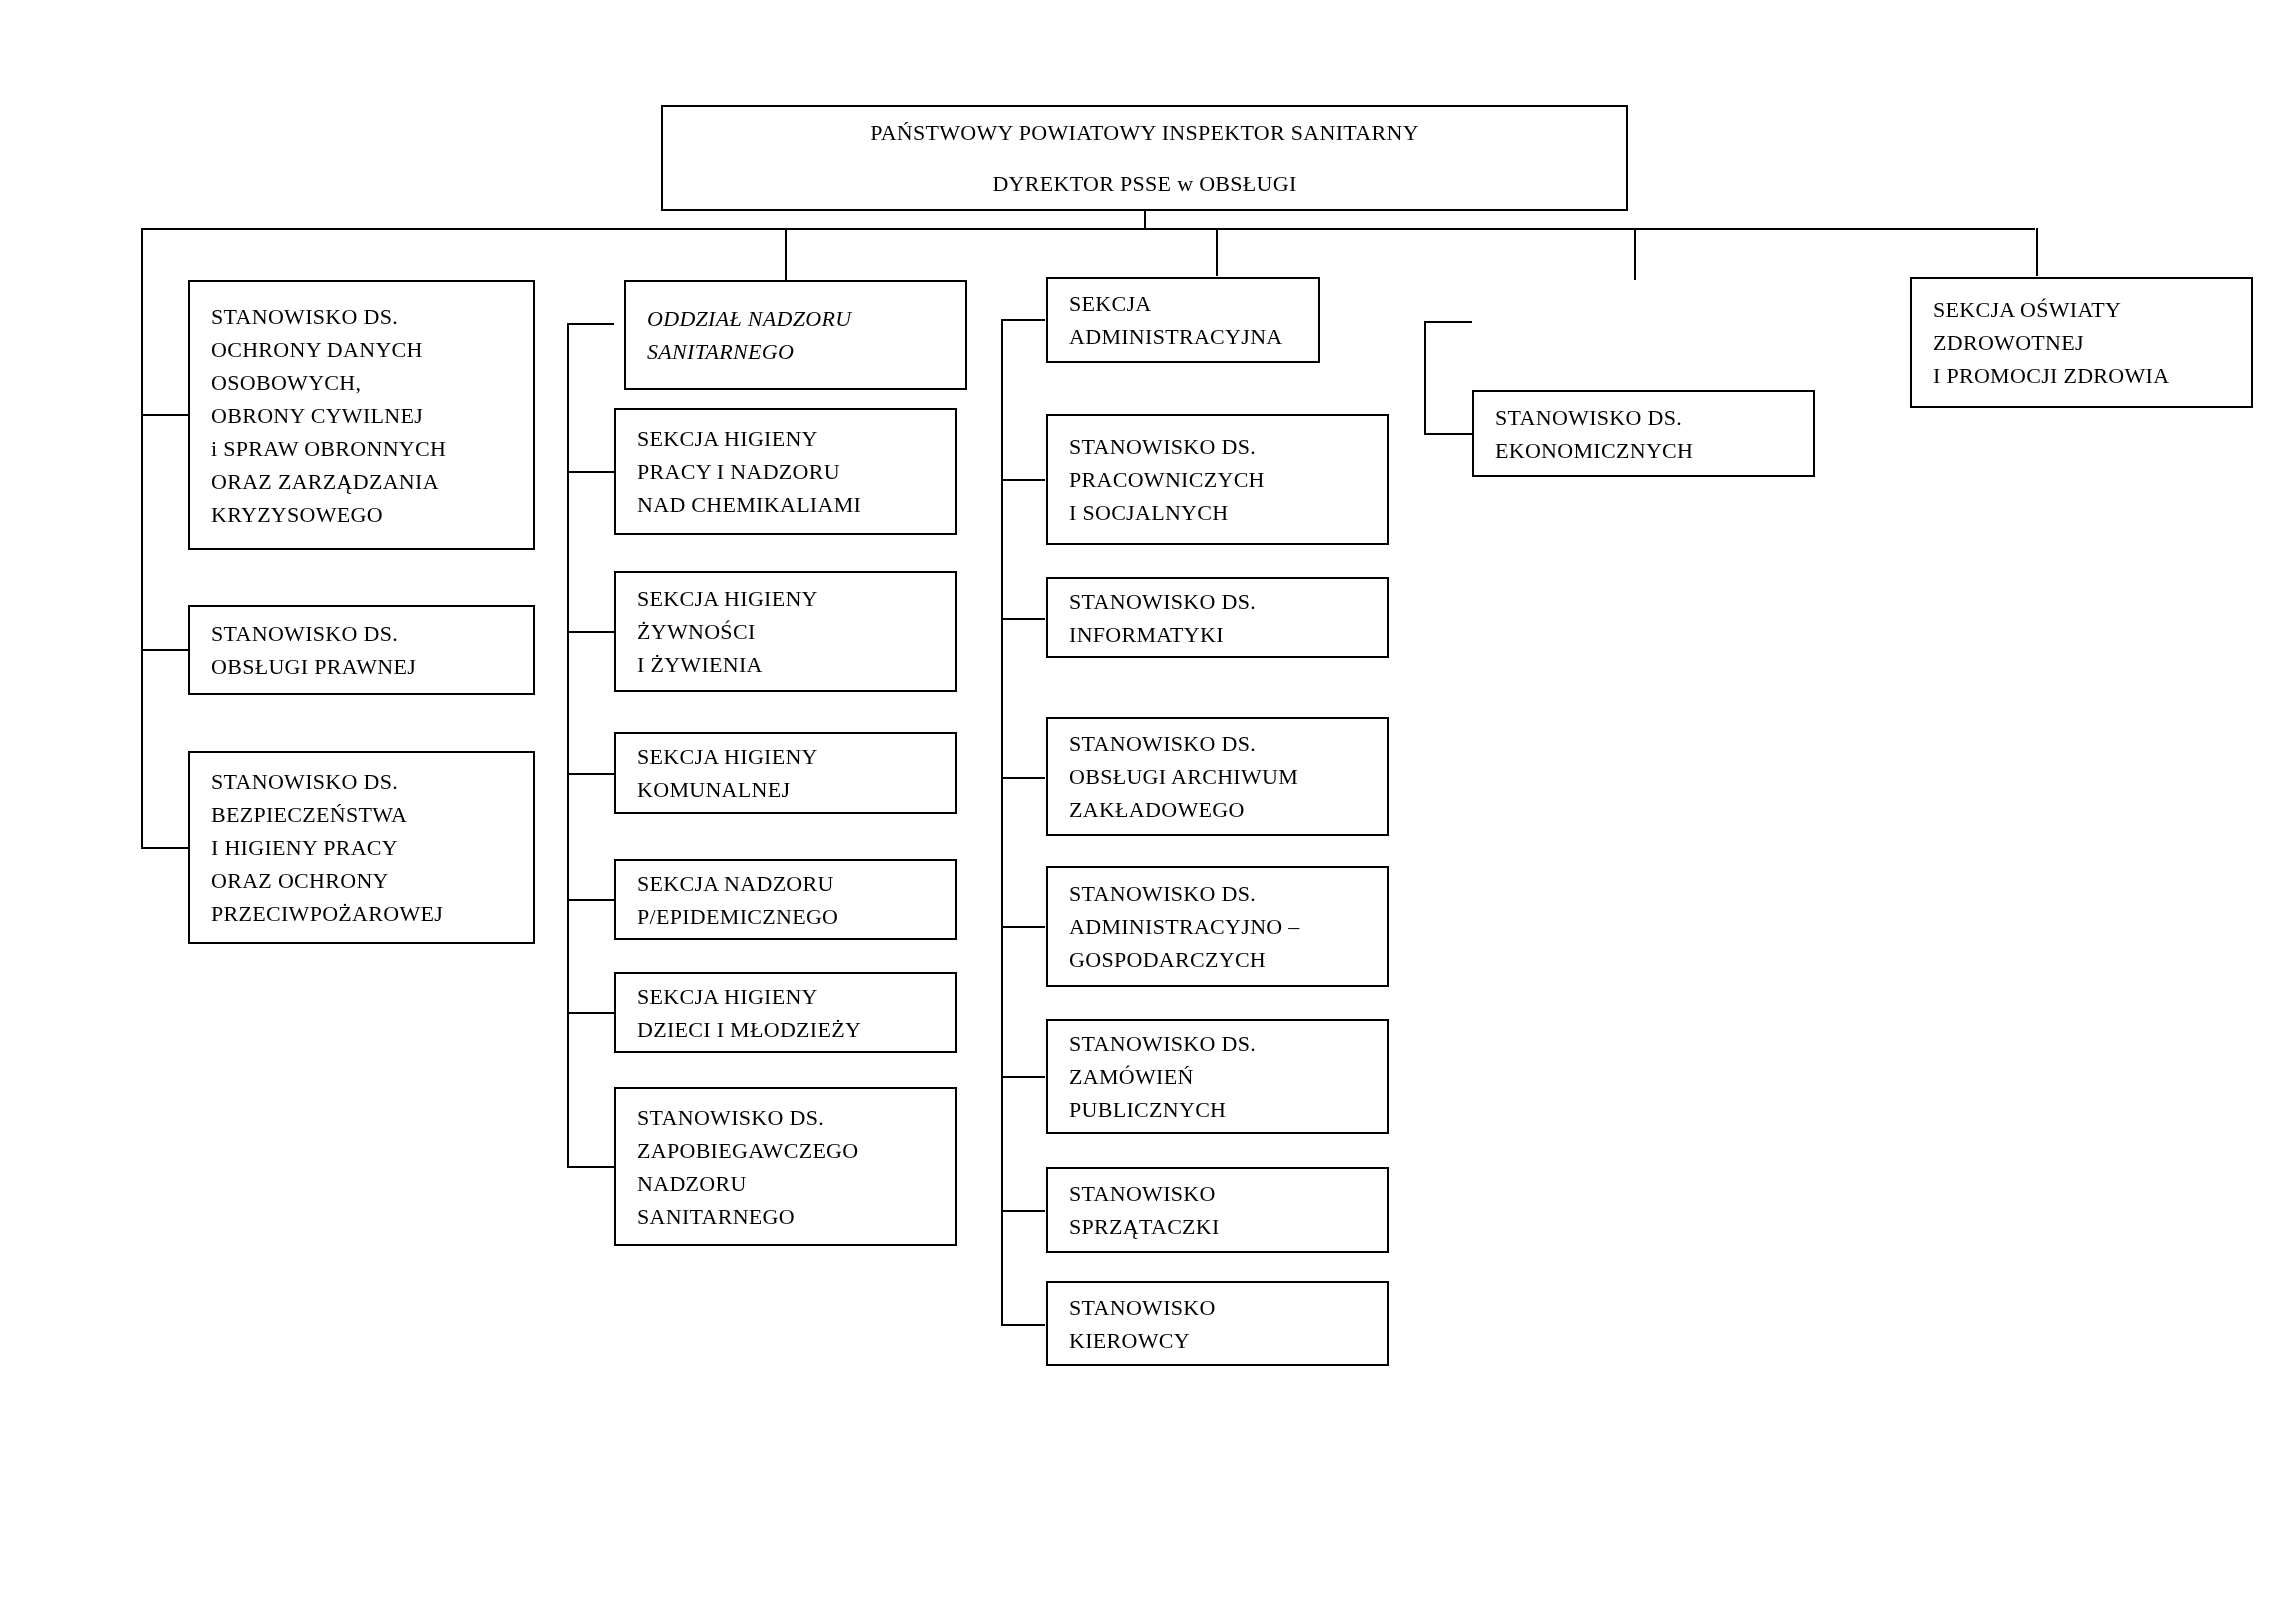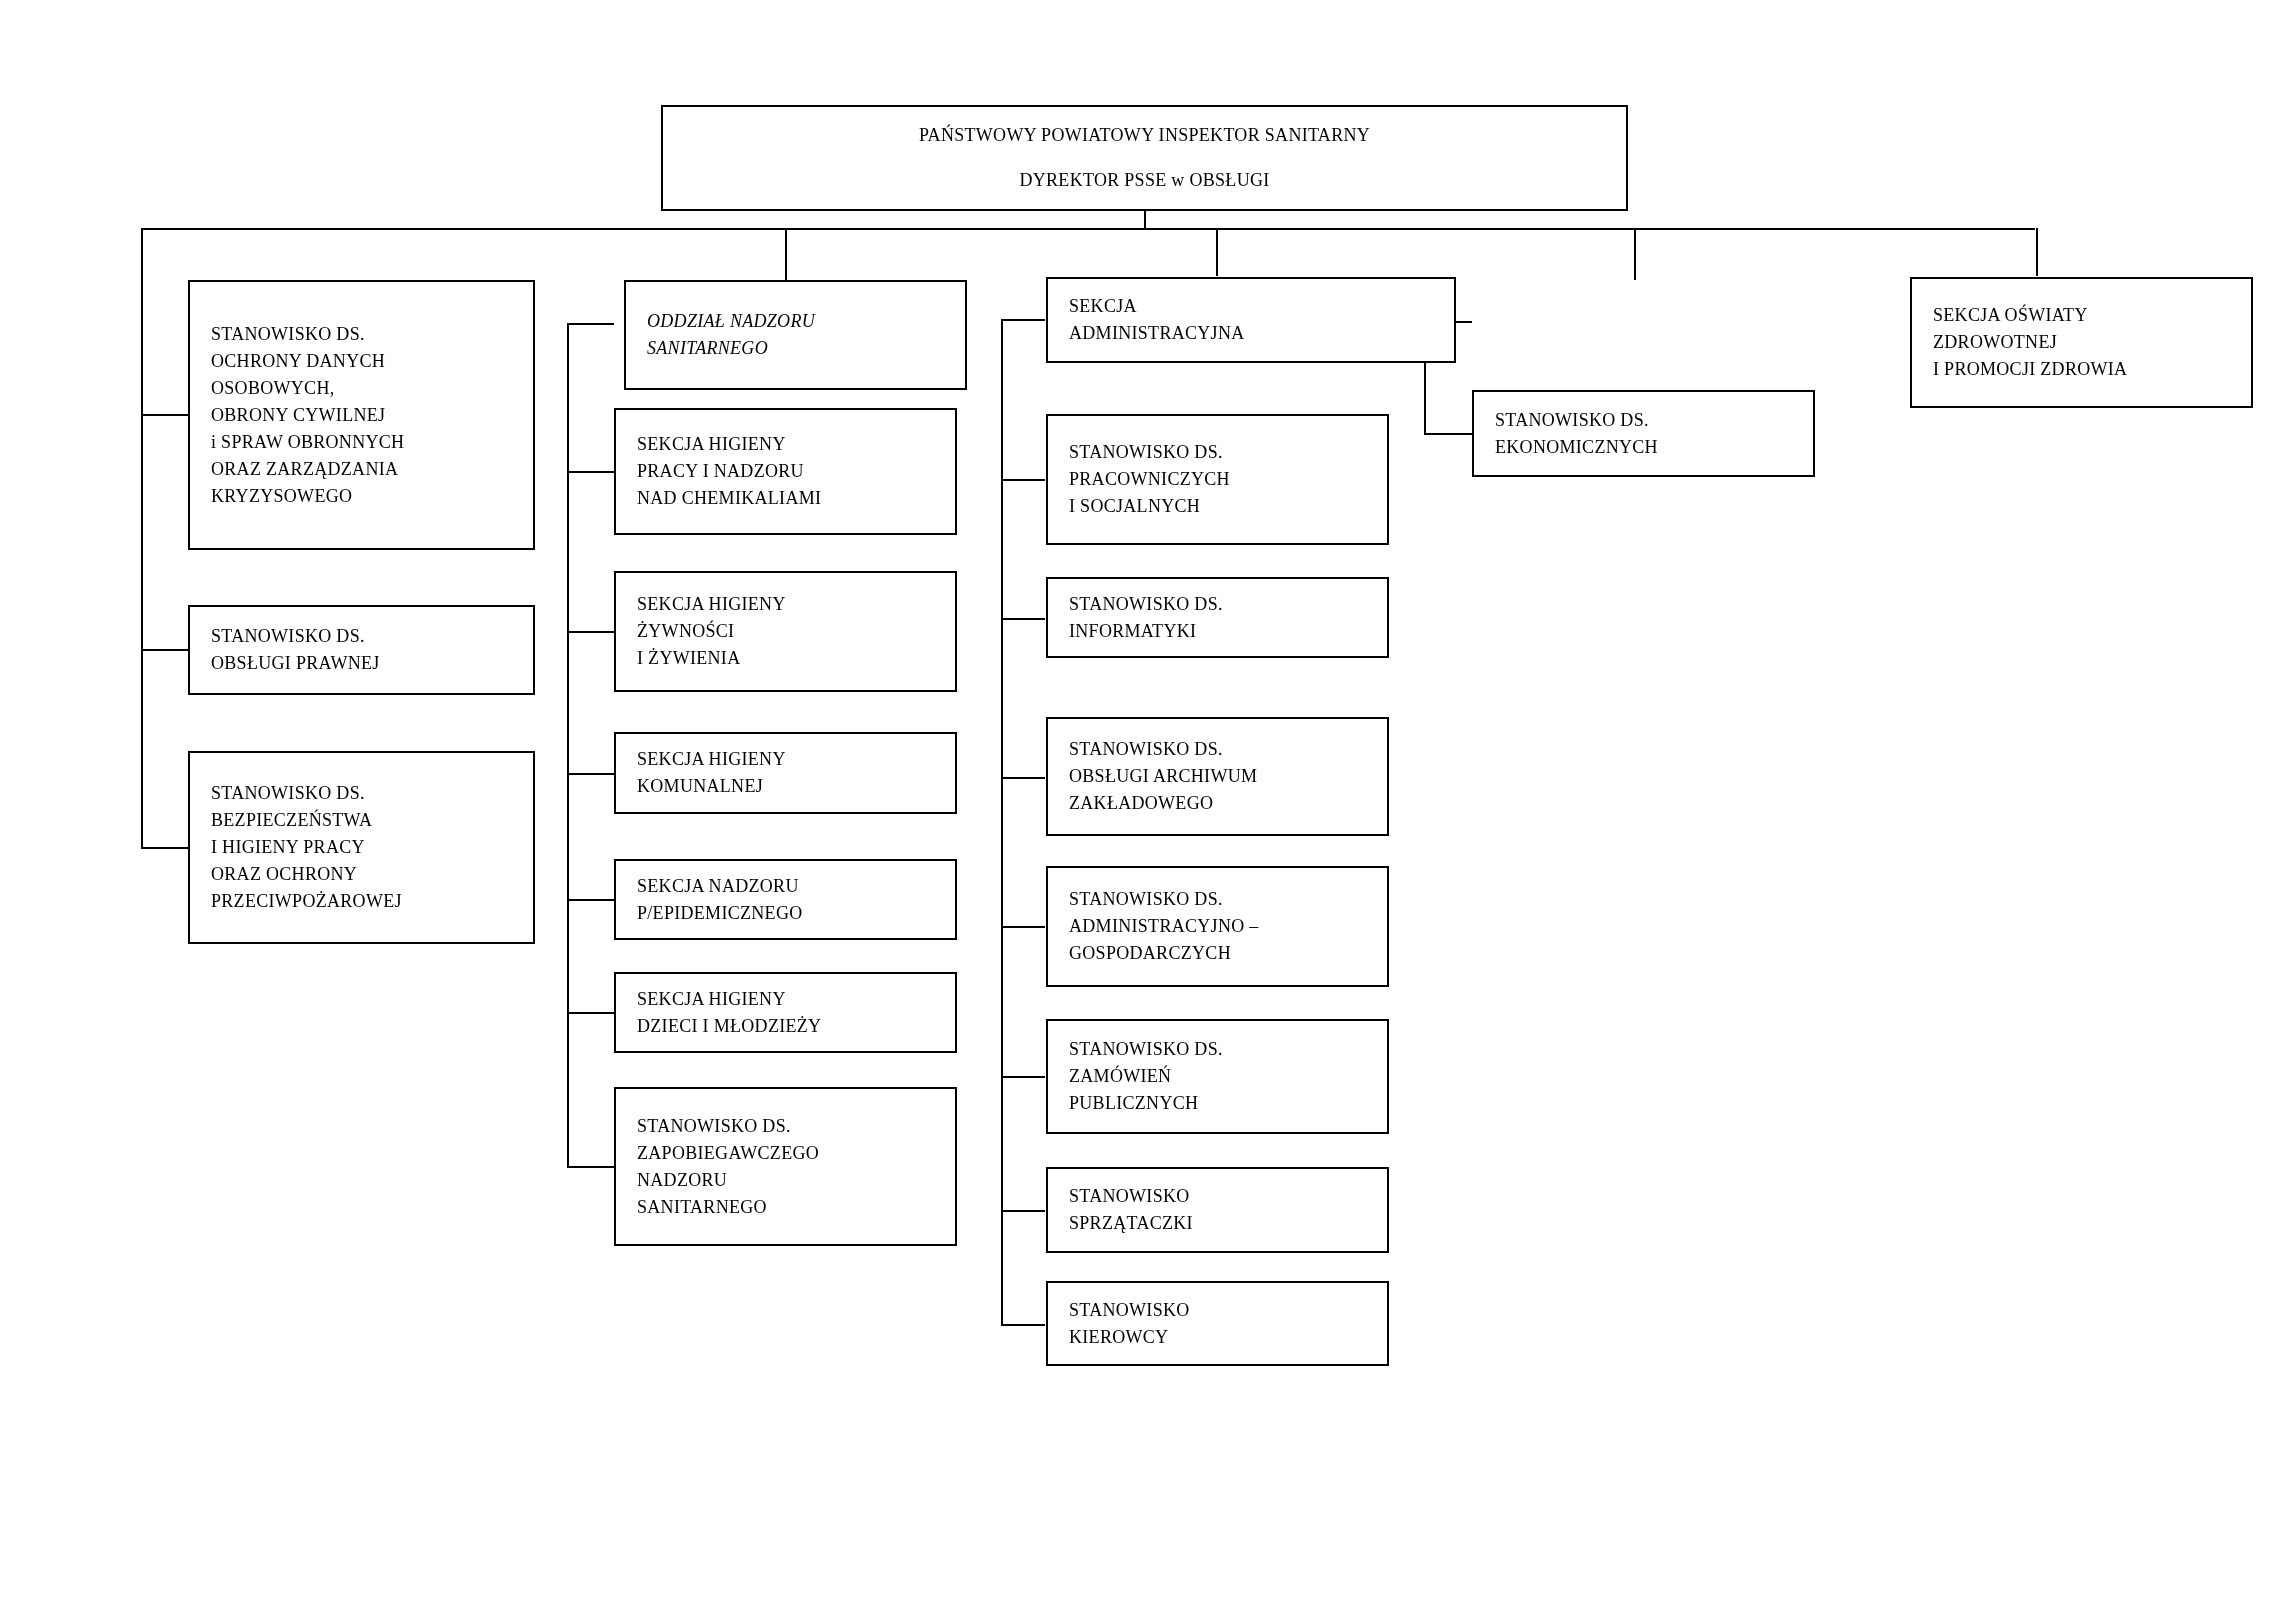--- a/index.html
+++ b/index.html
@@ -16,21 +16,21 @@
     color: #000000;
   }
   .box {
     position: absolute;
     box-sizing: border-box;
     border: 2px solid #000000;
     background: #ffffff;
     display: flex;
     align-items: center;
     padding: 5.2px 13px 5.2px 21px;
-    font-size: 18px;
+    font-size: 22px;
     line-height: 1.5;
     white-space: pre-line;
     letter-spacing: 0.3px;
   }
   .box.center {
     flex-direction: column;
     justify-content: center;
     text-align: center;
     padding: 5.2px 13px;
     row-gap: 18.3px;
@@ -113,21 +113,21 @@
 KOMUNALNEJ</div>
   <div class="box" style="left:614px; top:859px; width:343px; height:81px;">SEKCJA NADZORU
 P/EPIDEMICZNEGO</div>
   <div class="box" style="left:614px; top:972px; width:343px; height:81px;">SEKCJA HIGIENY
 DZIECI I MŁODZIEŻY</div>
   <div class="box" style="left:614px; top:1087px; width:343px; height:159px;">STANOWISKO DS.
 ZAPOBIEGAWCZEGO
 NADZORU
 SANITARNEGO</div>
 
-  <div class="box" style="left:1046px; top:277px; width:410px; height:86px;">SEKCJA
+  <div class="box" style="left:1046px; top:277px; width:274px; height:86px;">SEKCJA
 ADMINISTRACYJNA</div>
   <div class="box" style="left:1046px; top:414px; width:343px; height:131px;">STANOWISKO DS.
 PRACOWNICZYCH
 I SOCJALNYCH</div>
   <div class="box" style="left:1046px; top:577px; width:343px; height:81px;">STANOWISKO DS.
 INFORMATYKI</div>
   <div class="box" style="left:1046px; top:717px; width:343px; height:119px;">STANOWISKO DS.
 OBSŁUGI ARCHIWUM
 ZAKŁADOWEGO</div>
   <div class="box" style="left:1046px; top:866px; width:343px; height:121px;">STANOWISKO DS.

